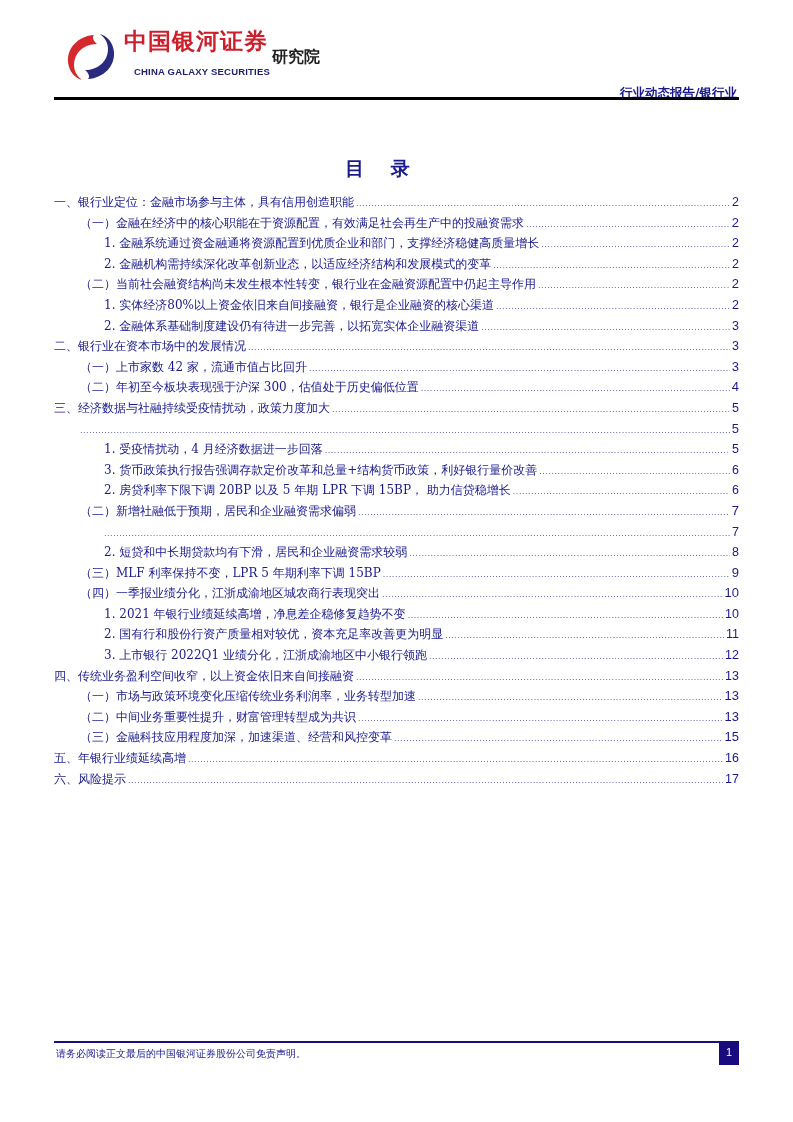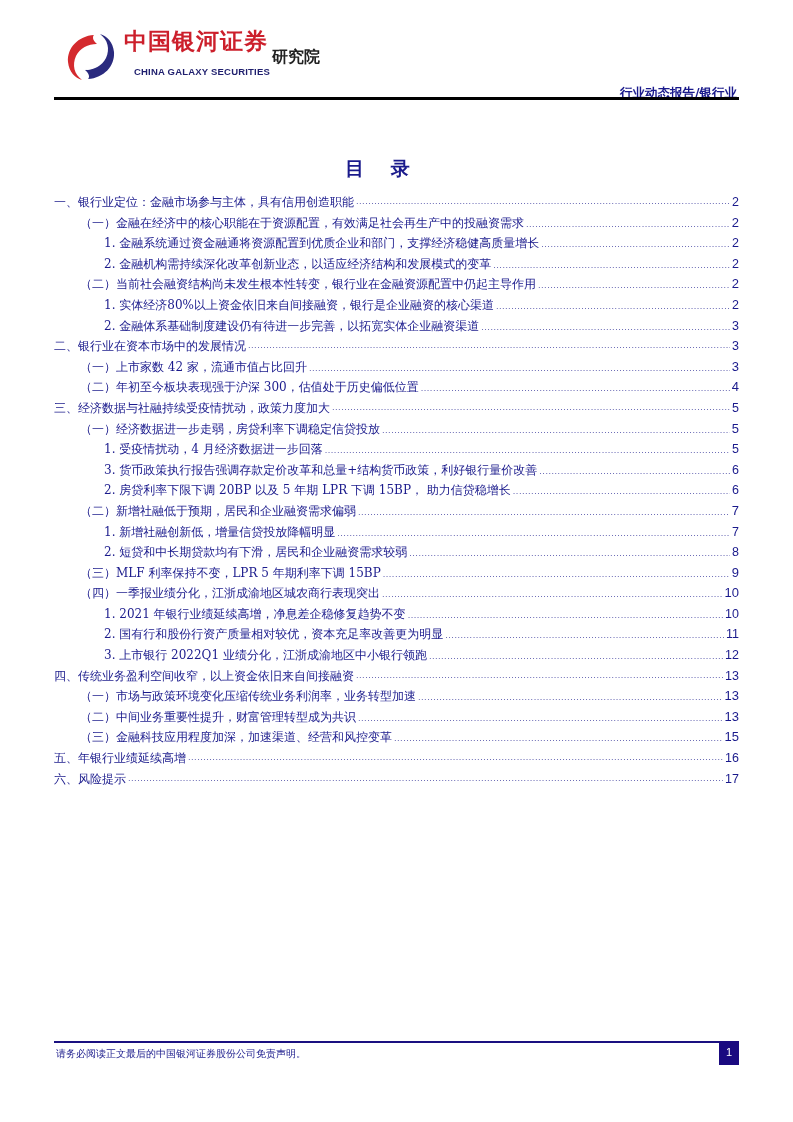--- a/index.html
+++ b/index.html
@@ -17,21 +17,21 @@
   .hdr-rule { position:absolute; left:54px; top:97px; width:685px; height:3px; background:#000; }
   .toc-title { position:absolute; left:0; width:765px; top:156px; text-align:center;
                font-family:"DejaVu Sans", sans-serif; font-weight:bold; font-size:19px; color:#1a1a8c;
                letter-spacing:10px; }
   .toc { position:absolute; left:54px; top:192px; width:685px; }
   .row { display:flex; align-items:baseline; height:20.6px; font-size:12px; line-height:20.6px; }
   .row .txt { white-space:nowrap; padding-right:2px; }
   .row .dots { flex:1; overflow:hidden; white-space:nowrap; color:#1a1a8c; font-size:8px; letter-spacing:0.5px; }
   .row .dots::before { content:"............................................................................................................................................................................................................................................................"; }
   .row .pg { padding-left:2px; font-family:"Liberation Sans", sans-serif; font-size:12.5px; }
-  .lvl1 { padding-left:0;align-items:flex-end; }
+  .lvl1 { padding-left:0; }
   .lvl2 { padding-left:26px; }
   .lvl3 { padding-left:50px; }
   .lvl2 .pg { font-size:13px; }
   .ftr-rule { position:absolute; left:54px; top:1041px; width:685px; height:2px; background:#1a1080; }
   .ftr-text { position:absolute; left:56px; top:1047px; font-size:10px; color:#1a1a8c; }
   .ftr-page { position:absolute; left:719px; top:1041px; width:20px; height:24px; background:#1a0a80;
               color:#fff; font-family:"Liberation Sans", sans-serif; font-size:11px; text-align:center; line-height:22px; }
 </style>
 </head>
 <body>
@@ -99,21 +99,20 @@
       <span class="txt">（二）年初至今板块表现强于沪深 300，估值处于历史偏低位置</span>
       <span class="dots"></span>
       <span class="pg">4</span>
     </div>
   <div class="row lvl1">
       <span class="txt">三、经济数据与社融持续受疫情扰动，政策力度加大</span>
       <span class="dots"></span>
       <span class="pg">5</span>
     </div>
   <div class="row lvl2">
-      <span class="txt">（一）经济数据进一步走弱，房贷利率下调稳定信贷投放</span>
       <span class="dots"></span>
       <span class="pg">5</span>
     </div>
   <div class="row lvl3">
       <span class="txt">1. 受疫情扰动，4 月经济数据进一步回落</span>
       <span class="dots"></span>
       <span class="pg">5</span>
     </div>
   <div class="row lvl3">
       <span class="txt">3. 货币政策执行报告强调存款定价改革和总量+结构货币政策，利好银行量价改善</span>
@@ -124,21 +123,20 @@
       <span class="txt">2. 房贷利率下限下调 20BP 以及 5 年期 LPR 下调 15BP， 助力信贷稳增长</span>
       <span class="dots"></span>
       <span class="pg">6</span>
     </div>
   <div class="row lvl2">
       <span class="txt">（二）新增社融低于预期，居民和企业融资需求偏弱</span>
       <span class="dots"></span>
       <span class="pg">7</span>
     </div>
   <div class="row lvl3">
-      <span class="txt">1. 新增社融创新低，增量信贷投放降幅明显</span>
       <span class="dots"></span>
       <span class="pg">7</span>
     </div>
   <div class="row lvl3">
       <span class="txt">2. 短贷和中长期贷款均有下滑，居民和企业融资需求较弱</span>
       <span class="dots"></span>
       <span class="pg">8</span>
     </div>
   <div class="row lvl2">
       <span class="txt">（三）MLF 利率保持不变，LPR 5 年期利率下调 15BP</span>

